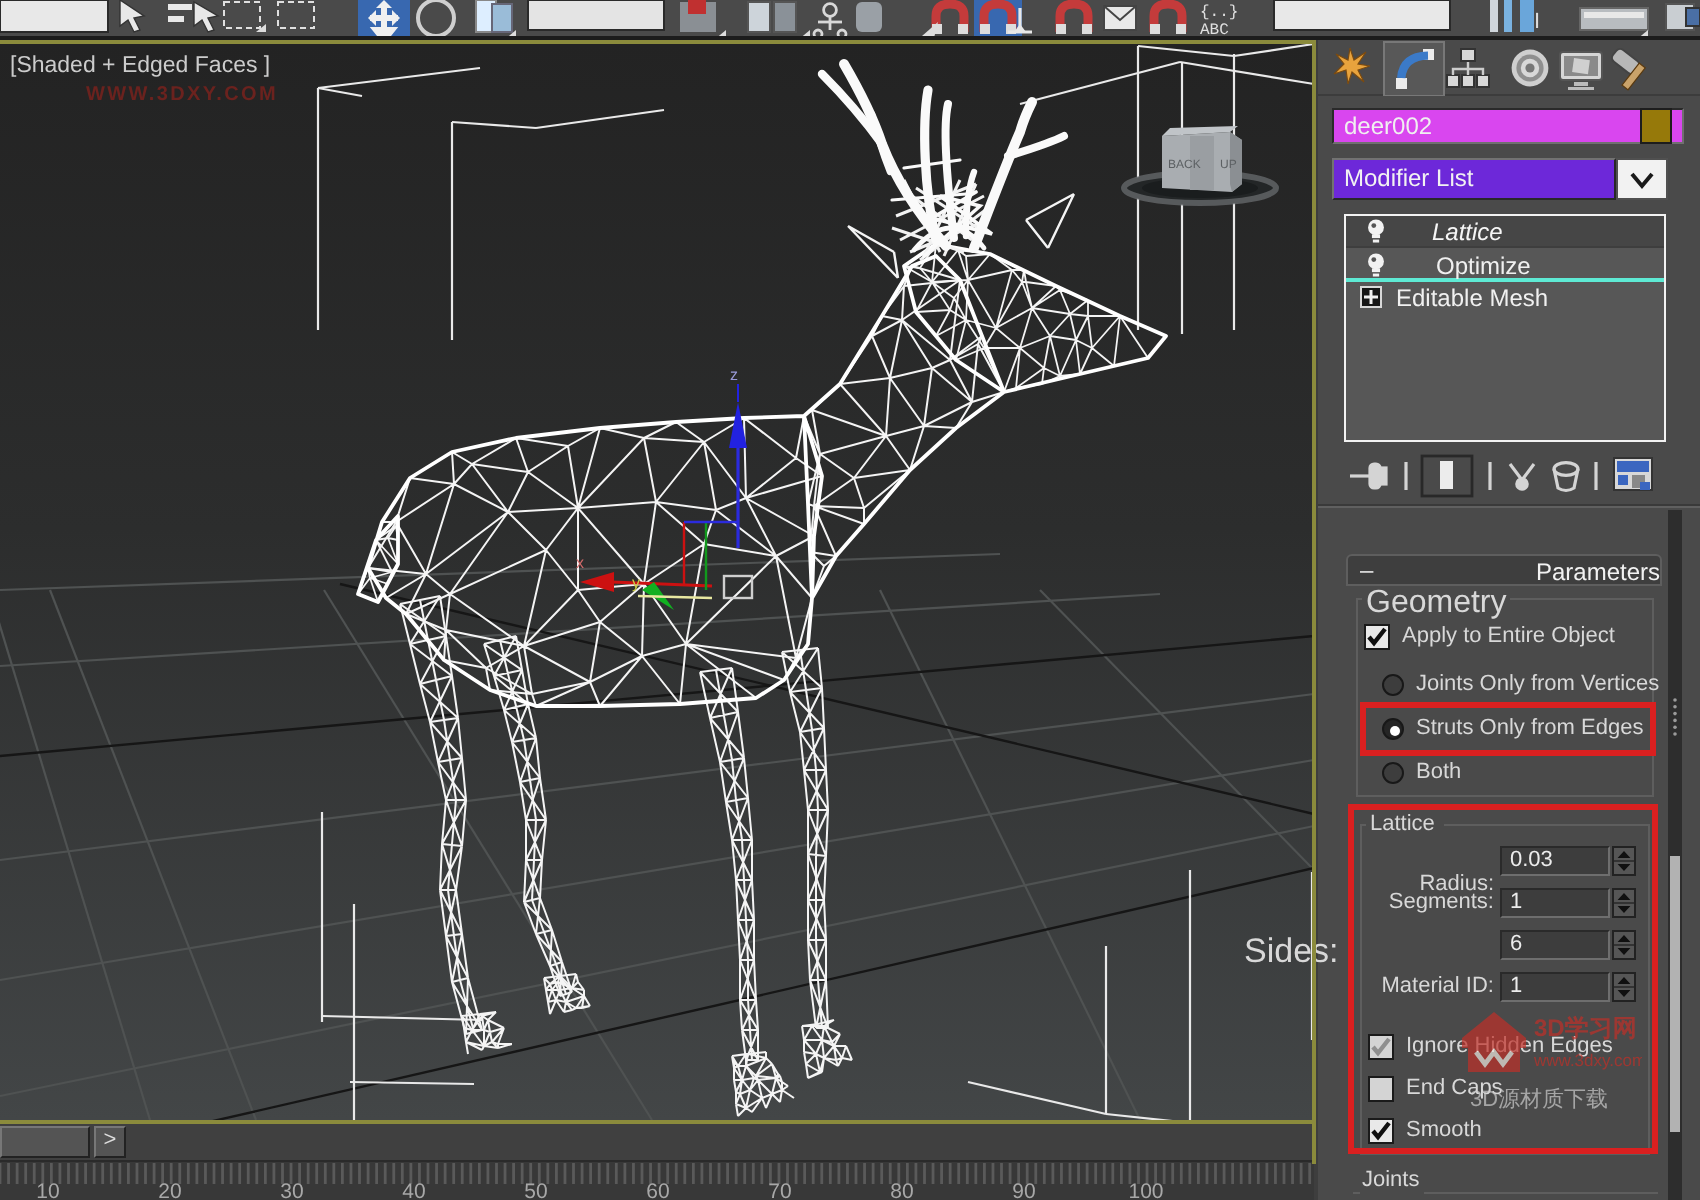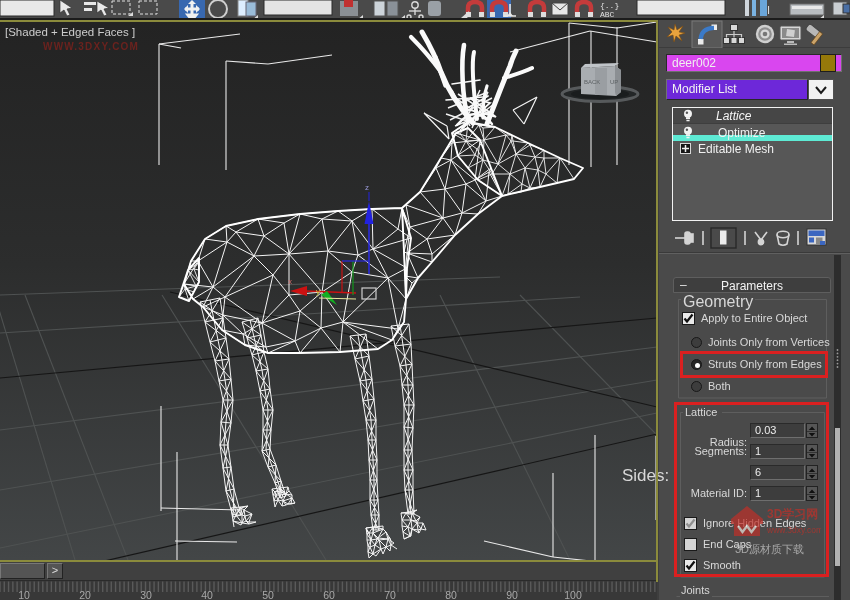--- a/index.html
+++ b/index.html
@@ -438,21 +438,21 @@
       <div style="position:absolute;left:13px;top:87px;width:161px;height:114px;background:#575757;border:1px solid #f2f2f2">
   <div style="position:absolute;left:0;top:0;width:100%;height:16px;background:#464646;border-bottom:1px solid #3e3e3e">
    <span style="position:absolute;left:9px;top:1px"><svg width="12" height="14" viewBox="0 0 13 15">
               <circle cx="6.5" cy="5" r="4.3" fill="#f2f2f2"></circle>
               <rect x="4.3" y="8.8" width="4.4" height="2" fill="#f2f2f2"></rect>
               <rect x="4.8" y="11.6" width="3.4" height="1.6" fill="#f2f2f2"></rect>
               <circle cx="5.3" cy="4" r="1.3" fill="#555"></circle>
             </svg></span>
    <span style="position:absolute;left:43px;top:1px;font-size:12px;font-style:italic;color:#f6f6f6">Lattice</span>
         </div>
-  <div style="position:absolute;left:0;top:17px;width:100%;height:16px;border-bottom:6px solid #5eead4">
+  <div style="position:absolute;left:0;top:17px;width:100%;height:16px;border-bottom:2px solid #5eead4">
    <span style="position:absolute;left:9px;top:1px"><svg width="12" height="14" viewBox="0 0 13 15">
               <circle cx="6.5" cy="5" r="4.3" fill="#f2f2f2"></circle>
               <rect x="4.3" y="8.8" width="4.4" height="2" fill="#f2f2f2"></rect>
               <rect x="4.8" y="11.6" width="3.4" height="1.6" fill="#f2f2f2"></rect>
               <circle cx="5.3" cy="4" r="1.3" fill="#555"></circle>
             </svg></span>
    <span style="position:absolute;left:45px;top:1px;font-size:12px;color:#f0f0f0">Optimize</span>
         </div>
   <div style="position:absolute;left:0;top:33px;width:100%;height:16px">
    <span style="position:absolute;left:7px;top:2px;width:11px;height:11px;background:#161616;border:1px solid #d8d8d8">
@@ -483,21 +483,21 @@
             <rect x="0" y="0" width="19" height="16" fill="#d8d8d8" stroke="#333"></rect>
             <rect x="1.5" y="1.5" width="16" height="5.5" fill="#3b66c0"></rect>
             <rect x="2" y="8.5" width="5" height="5" fill="#3b66c0"></rect>
             <rect x="9" y="8.5" width="6.5" height="6.5" fill="#888"></rect>
             <rect x="13" y="12" width="5" height="4" fill="#3b66c0"></rect>
           </g>
   </svg></div>
       <div style="position:absolute;left:0px;top:232px;width:193px;height:2px;background:#3a3a3a;border-bottom:1px solid #606060"></div>
       <div style="position:absolute;left:14px;top:257px;width:158px;height:16px;background:#3e3e3e;border:1px solid #5e5e5e;border-radius:3px 3px 0 0">
         <span style="position:absolute;left:6px;top:0;font-size:12px;color:#e4e4e4">–</span>
-        <span style="position:absolute;left:0;right:0;top:1px;text-align:center;font-size:12px;color:#f2f2f2">Parameters</span>
+        <span style="position:absolute;left:0;right:0;top:1px;text-align:right;font-size:12px;color:#f2f2f2">Parameters</span>
       </div>
       <svg style="position:absolute;left:17px;top:273px;width:152px;height:106px;" width="152" height="106">
         <path d="M6,6.5 H2.5 V105 H150.5 V6.5 H62" fill="none" stroke="#5e5e5e"></path>
       </svg>
       <span style="position:absolute;left:22px;top:273px;font-size:16px;color:#d8d8d8;background:#4a4a4a;padding:0 2px">Geometry</span>
       <span style="position:absolute;left:23px;top:292px;width:13px;height:13px;background:#e9e9e9;border:1px solid #1a1a1a">
         <svg width="13" height="13" viewBox="0 0 13 13" style="position:absolute;left:-1px;top:-1px">
           <path d="M2.5,6.5 L5,9.5 L10.5,2.5" stroke="#101010" stroke-width="2.2" fill="none"></path>
         </svg>
       </span>

